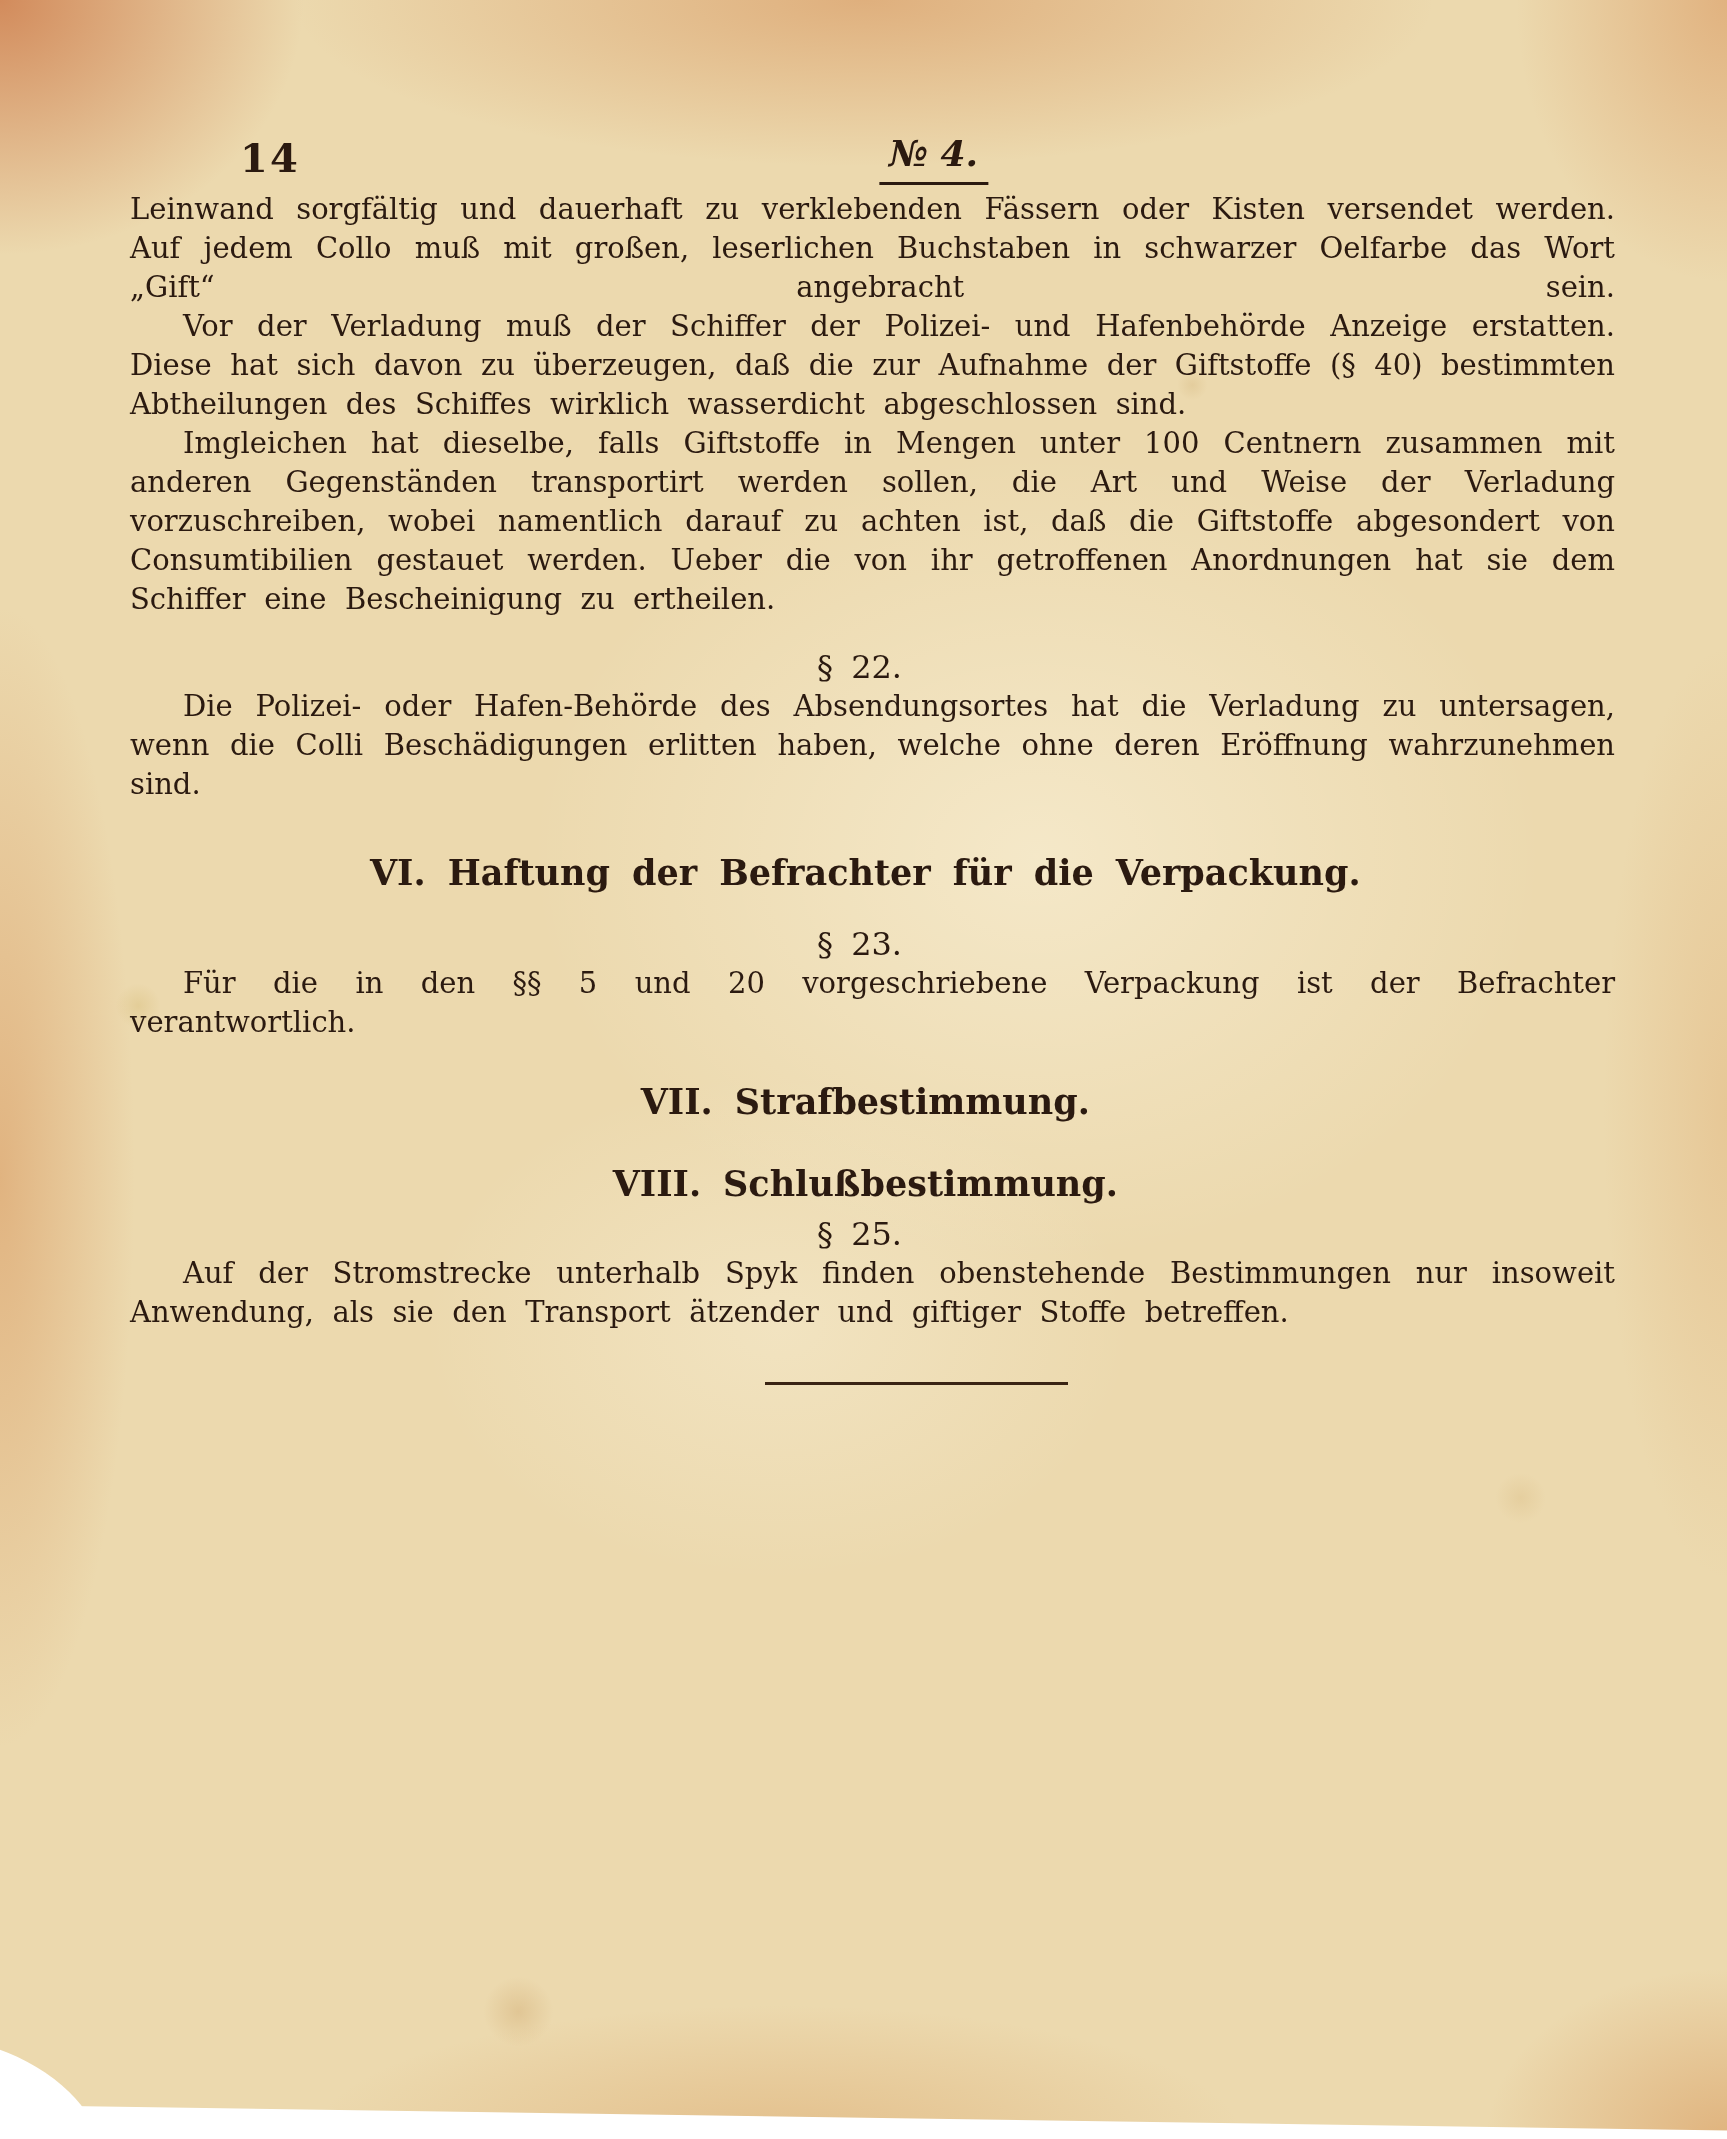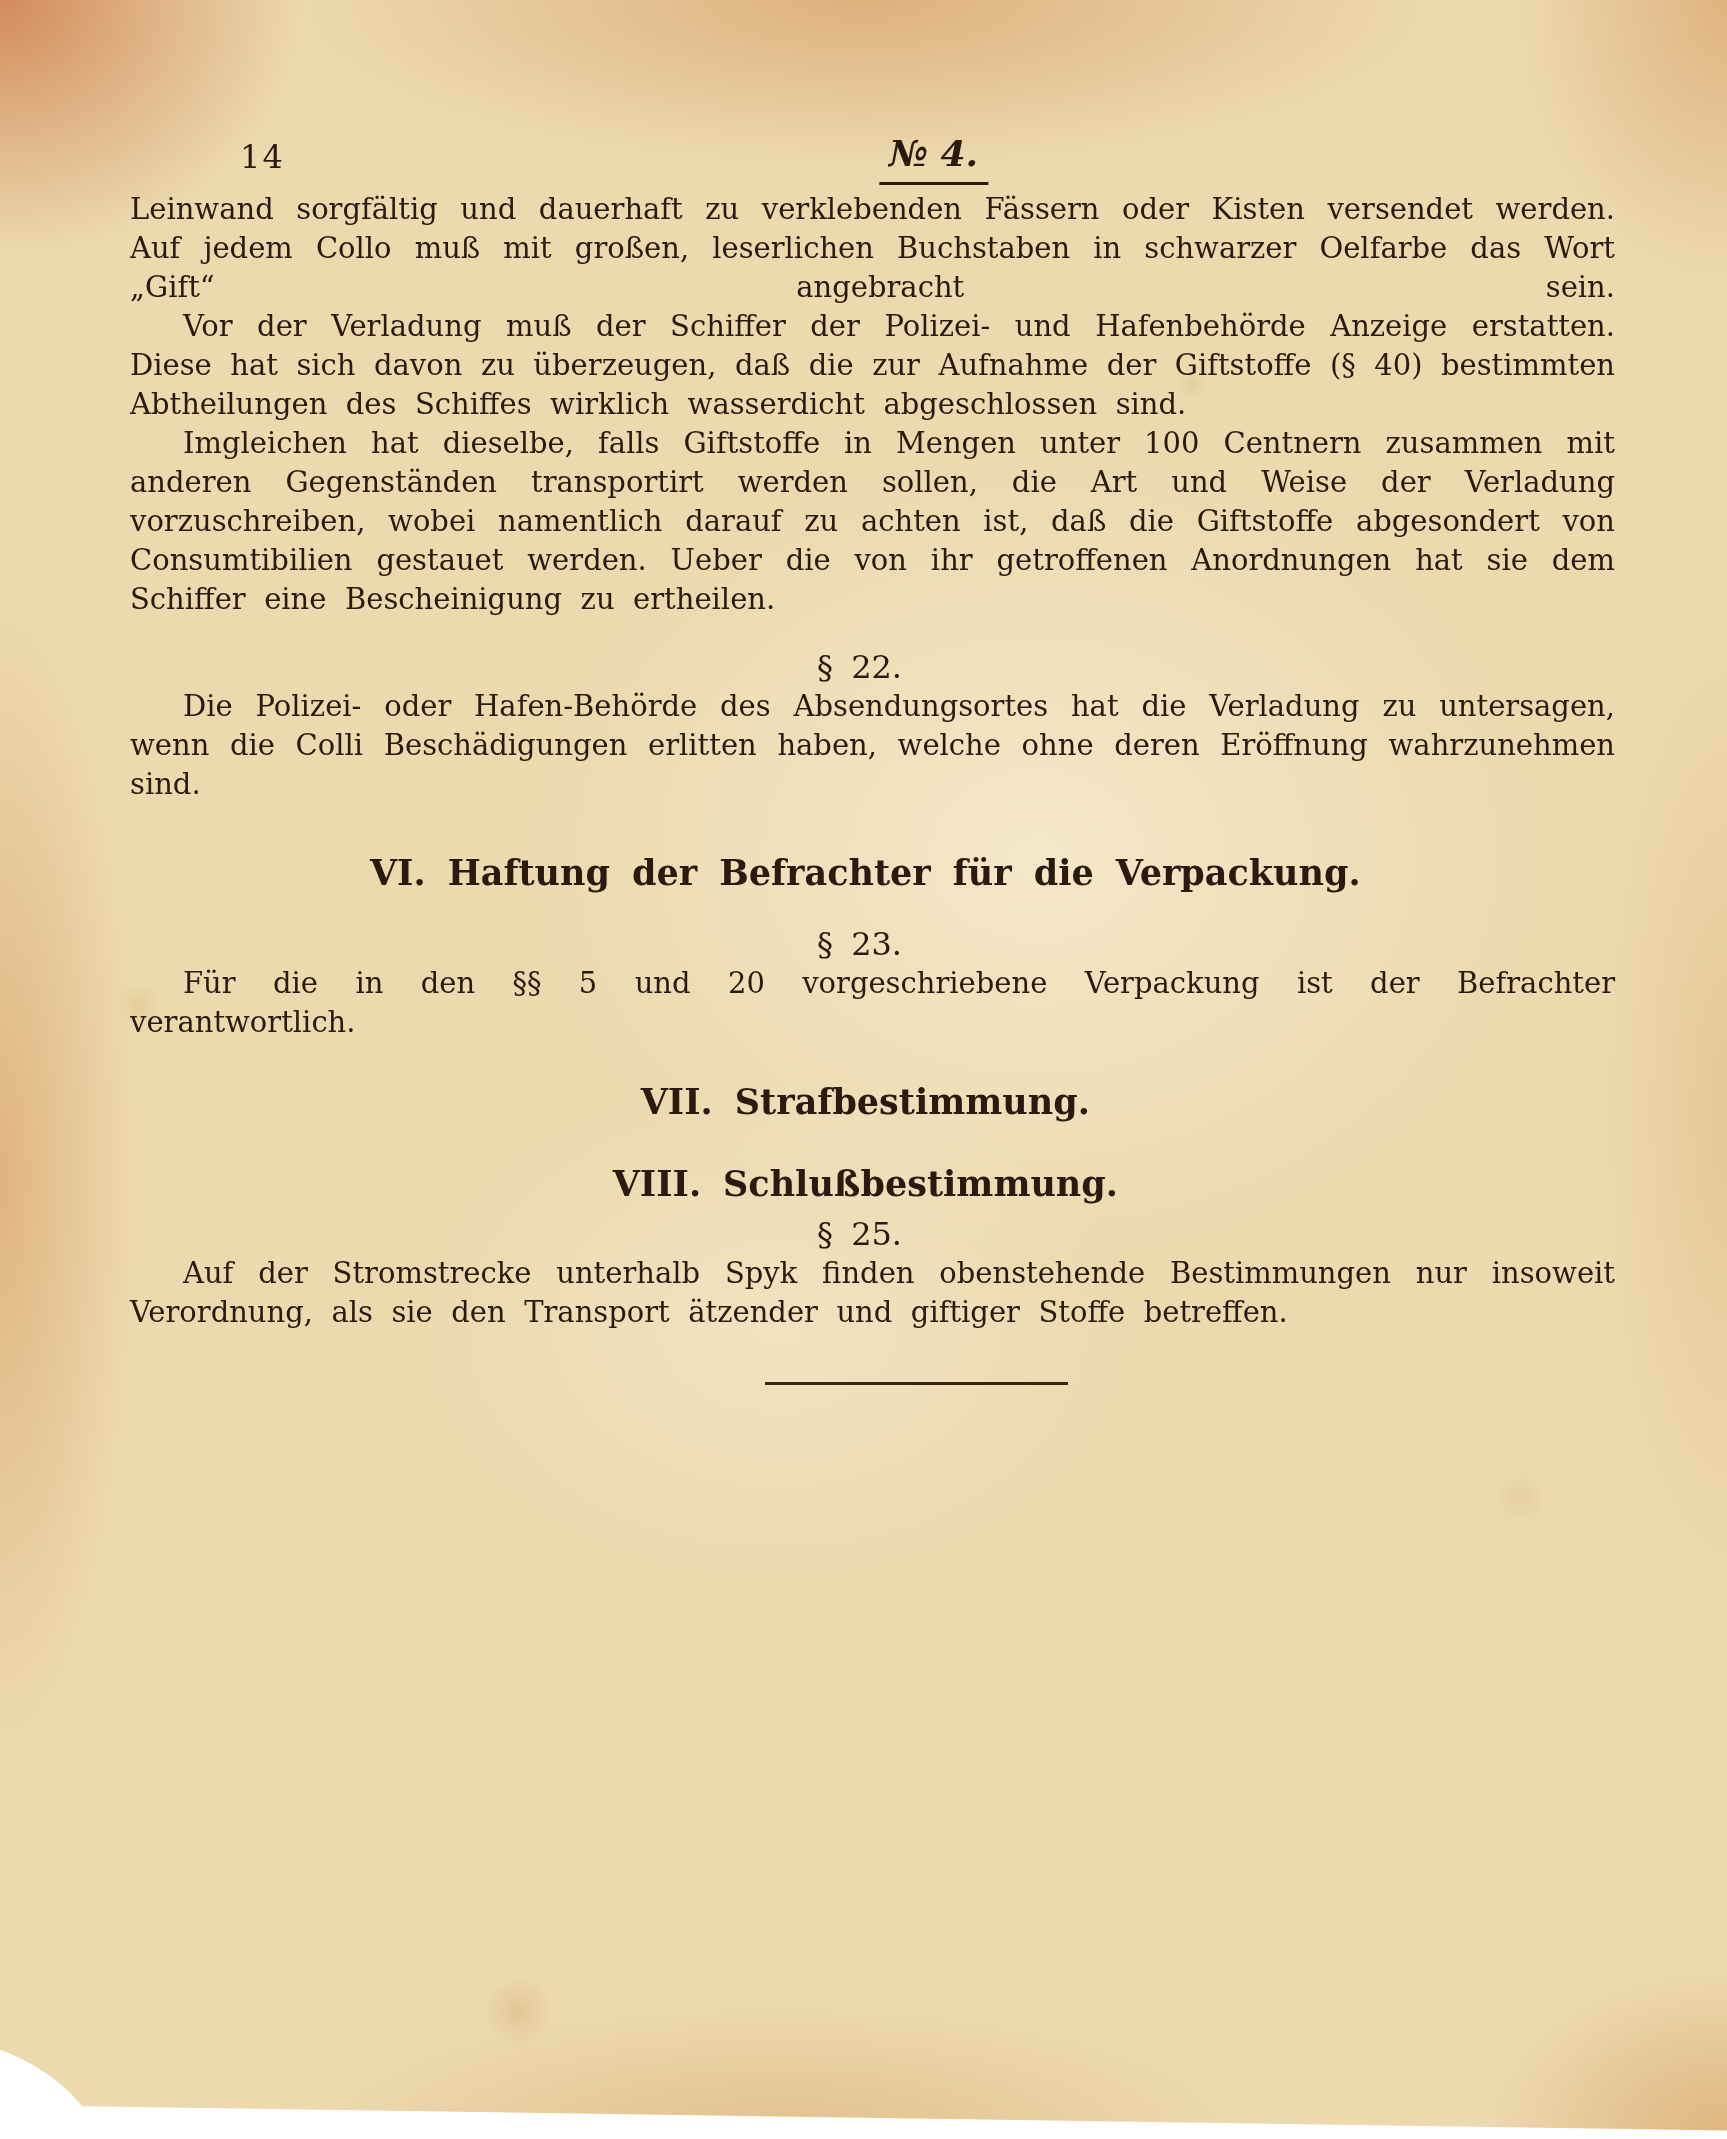--- a/index.html
+++ b/index.html
@@ -59,21 +59,21 @@
     color:#2b1a10;
     font-size:29px;
     line-height:39px;
   }
   .running-head{
     position:relative;
     height:56px;
   }
   .page-number{
     position:absolute;left:110px;top:4.3px;
-    font-size:32px;font-weight:400;letter-spacing:2.2px;text-align:right;
+    font-size:40px;font-weight:700;letter-spacing:2.2px;text-align:right;
   }
   .issue-number{
     position:absolute;left:50%;top:0;
     transform:translateX(calc(-50% + 61px));
     font-size:36px;font-weight:700;font-style:italic;
     border-bottom:3.6px solid #2b1a10;
     padding:0 10px 8.7px 10px;
   }
   p.body-par{
     margin:0;
@@ -139,19 +139,19 @@
 
     <p class="sec-head mt-h23">§ 23.</p>
     <p class="body-par indent fill mt-first">Für die in den §§ 5 und 20 vorgeschriebene Verpackung ist der Befrachter verantwortlich.</p>
 
     <p class="chap-head mt-vii">VII.  Strafbestimmung.</p>
 
 
     <p class="chap-head mt-viii">VIII.  Schlußbestimmung.</p>
 
     <p class="sec-head mt-h25">§ 25.</p>
-    <p class="body-par indent mt-first">Auf der Stromstrecke unterhalb Spyk finden obenstehende Bestimmungen nur insoweit Verordnung, als sie den Transport ätzender und giftiger Stoffe betreffen.</p>
+    <p class="body-par indent mt-first">Auf der Stromstrecke unterhalb Spyk finden obenstehende Bestimmungen nur insoweit Anwendung, als sie den Transport ätzender und giftiger Stoffe betreffen.</p>
 
     <div class="divider"></div>
 
   </div>
 </div>
 
 
 </body></html>

